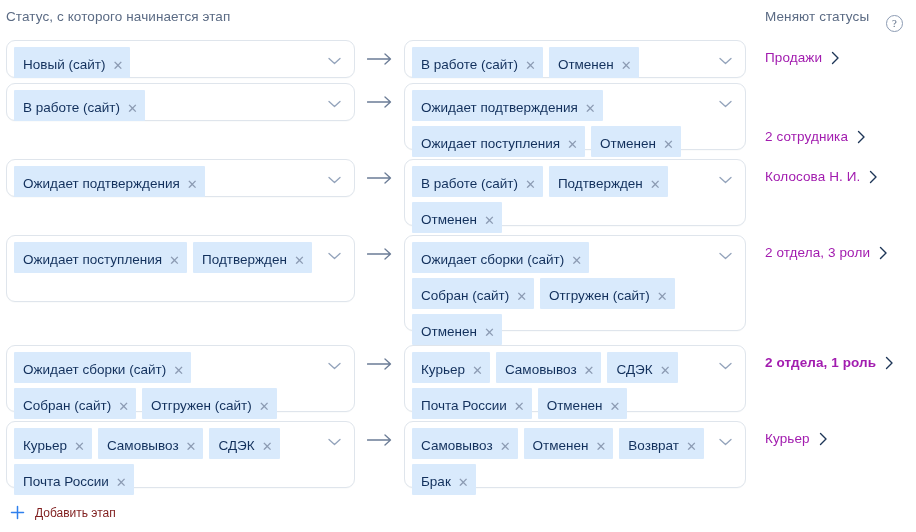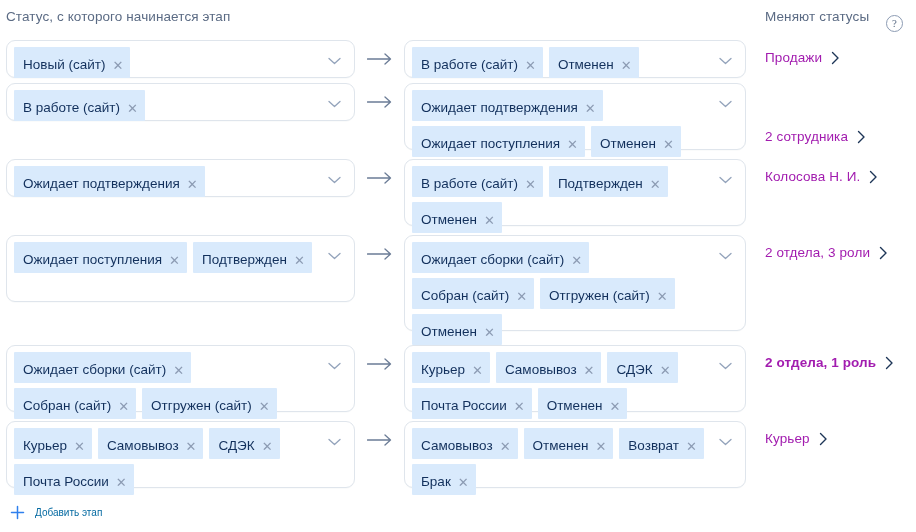--- a/index.html
+++ b/index.html
@@ -139,22 +139,22 @@
   .who .chev-right { display: block; }
 
   
   .add-stage {
     position: absolute;
     left: 10px;
     top: 505px;
     display: flex;
     align-items: center;
     gap: 10px;
-    color: #0369a1;
-    font-size: 10px;
+    color: #7f1d1d;
+    font-size: 12px;
     cursor: pointer;
     white-space: nowrap;
   }
   .plus-icon { display: block; }
 </style>
 </head>
 <body>
 
 <div id="root">
 

